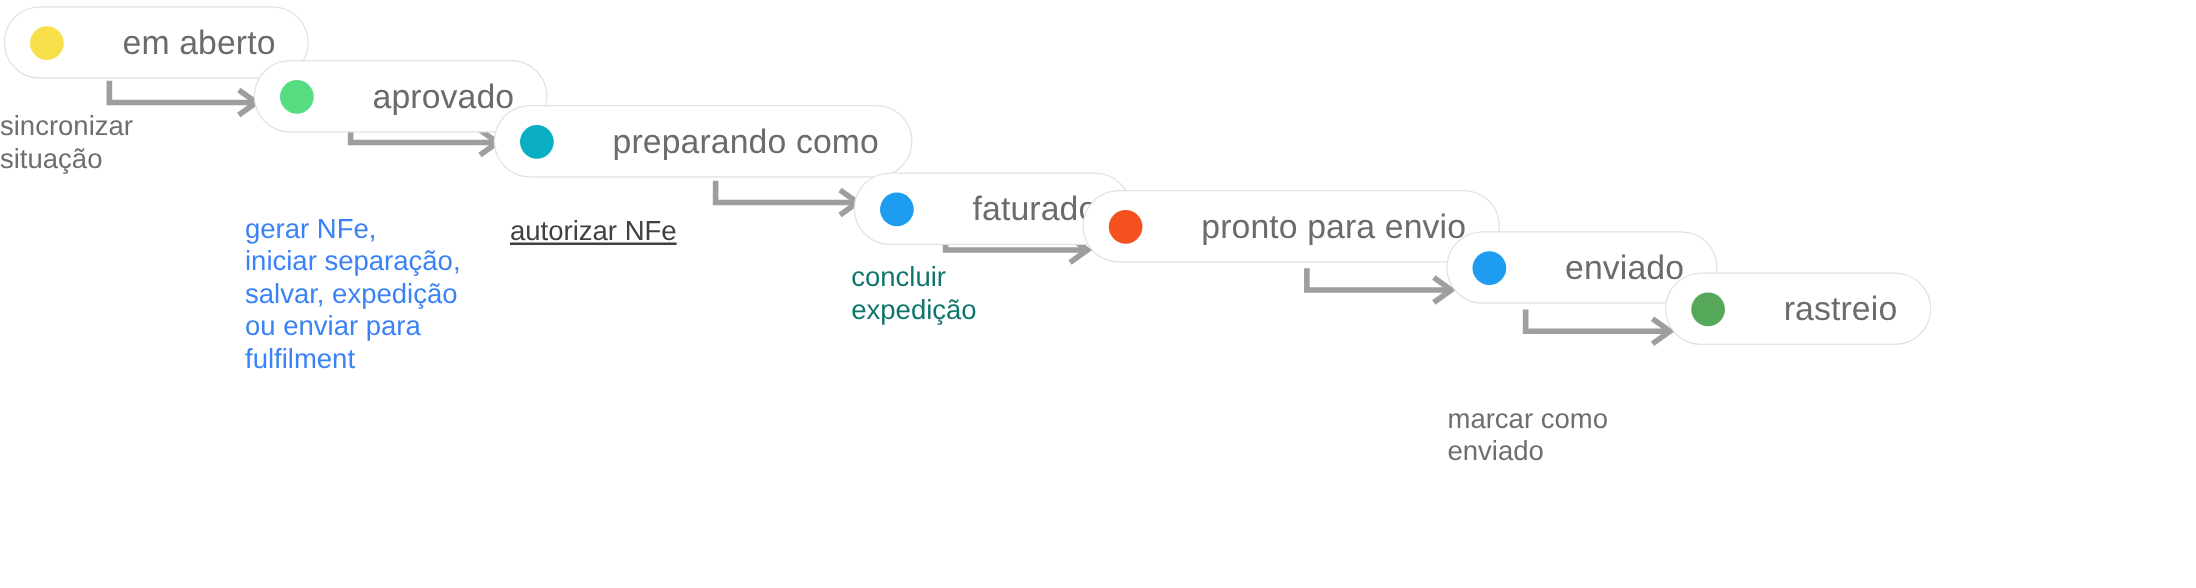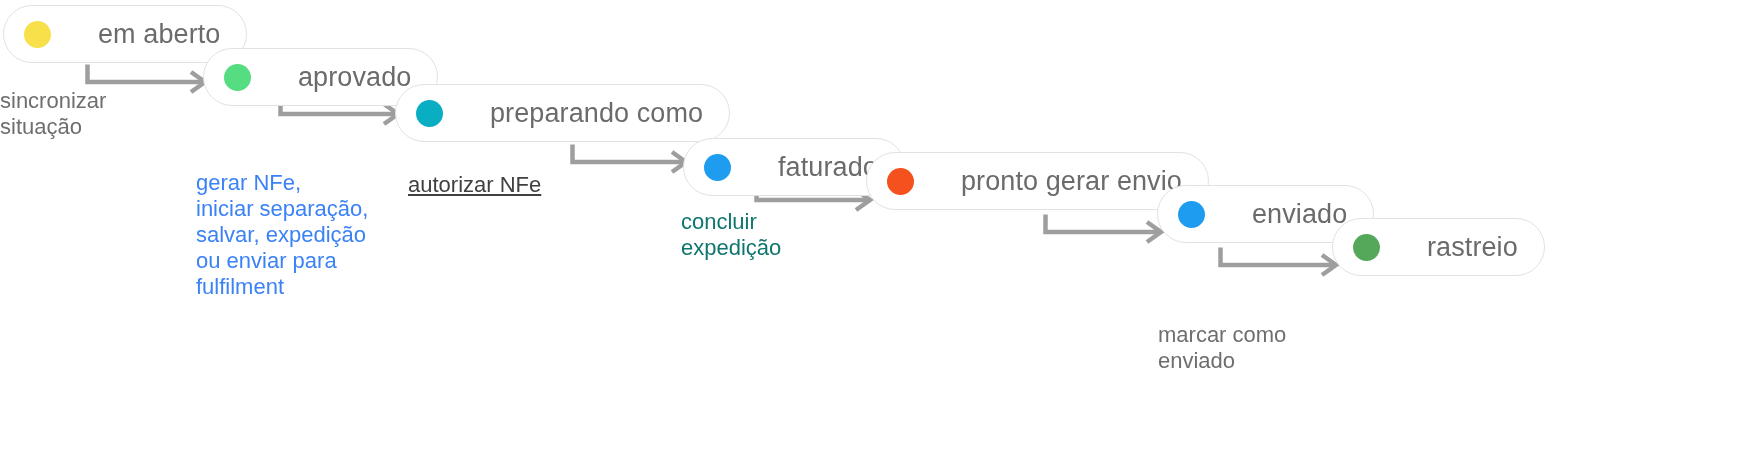--- a/index.html
+++ b/index.html
@@ -131,21 +131,21 @@
     <div class="node" style="left: 395px; top: 84px; border-color: rgb(226, 226, 226);">
       <span class="dot" style="background: rgb(10, 174, 194);"></span>
       <span class="node-label" style="color: rgb(107, 107, 107);">preparando como</span>
     </div>
     <div class="node" style="left: 683px; top: 138px; border-color: rgb(226, 226, 226);">
       <span class="dot" style="background: rgb(30, 156, 240);"></span>
       <span class="node-label" style="color: rgb(107, 107, 107);">faturado</span>
     </div>
     <div class="node" style="left: 866px; top: 152px; border-color: rgb(226, 226, 226);">
       <span class="dot" style="background: rgb(244, 81, 30);"></span>
-      <span class="node-label" style="color: rgb(107, 107, 107);">pronto gerar envio</span>
+      <span class="node-label" style="color: rgb(107, 107, 107);">pronto para envio</span>
     </div>
     <div class="node" style="left: 1157px; top: 185px; border-color: rgb(226, 226, 226);">
       <span class="dot" style="background: rgb(30, 156, 240);"></span>
       <span class="node-label" style="color: rgb(107, 107, 107);">enviado</span>
     </div>
     <div class="node" style="left: 1332px; top: 218px; border-color: rgb(226, 226, 226);">
       <span class="dot" style="background: rgb(85, 167, 90);"></span>
       <span class="node-label" style="color: rgb(107, 107, 107);">rastreio</span>
     </div>
   </div>

